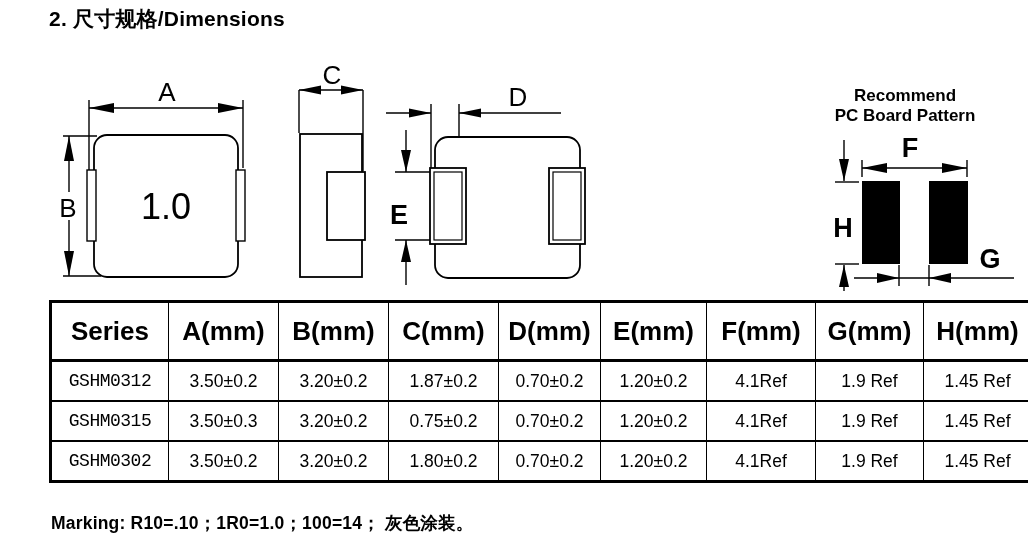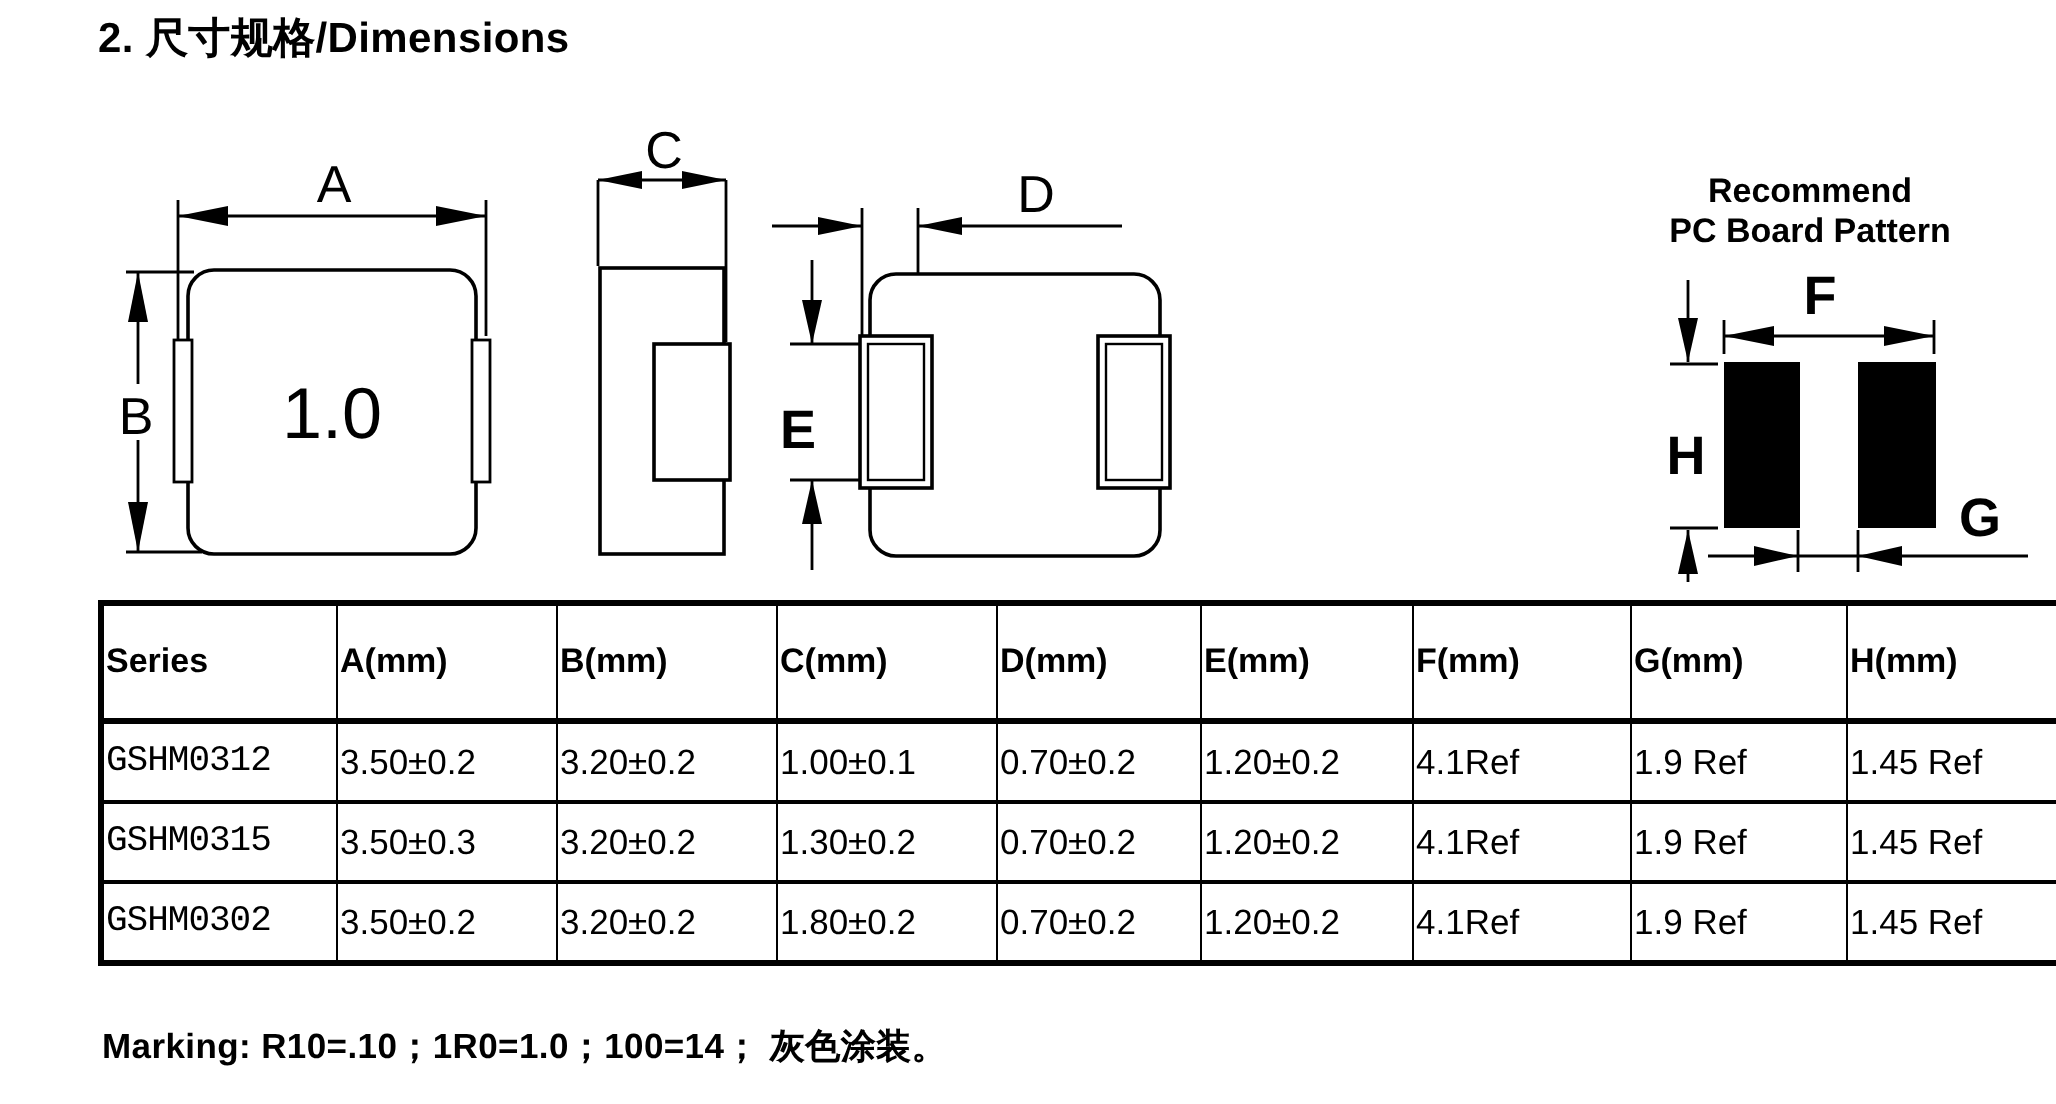--- a/index.html
+++ b/index.html
@@ -11,22 +11,22 @@
   svg .lbl{font-size:26px;font-weight:normal;}
   svg .lblb{font-size:27px;font-weight:bold;}
   svg .mark{font-size:36px;}
   svg .pcbt{font-size:17px;font-weight:bold;}
   svg line{stroke:#000;}
   svg .thin{stroke-width:1.4px;}
   svg .outline{stroke:#000;stroke-width:1.8px;fill:#fff;}
   svg .inner{stroke:#000;stroke-width:1.2px;fill:none;}
   svg polygon{fill:#000;stroke:none;}
   .dim-table{position:absolute;left:28px;top:300px;width:982px;border-collapse:collapse;table-layout:fixed;border:3px solid #000;background:#fff;}
-  .dim-table th{border:1.5px solid #000;border-bottom:3px solid #000;height:54px;font-size:17px;font-weight:bold;text-align:left;}
-  .dim-table td{border:1.5px solid #000;border-top:2.5px solid #000;height:36px;font-size:17.5px;white-space:nowrap;}
+  .dim-table th{border:1.5px solid #000;border-bottom:3px solid #000;height:54px;font-size:26px;font-weight:bold;text-align:center;}
+  .dim-table td{border:1.5px solid #000;border-top:2.5px solid #000;height:36px;font-size:17.5px;text-align:center;white-space:nowrap;}
   .dim-table td.series{font-family:"Liberation Mono","DejaVu Sans Mono",monospace;font-size:18px;letter-spacing:-0.5px;}
   .marking-note{position:absolute;left:30px;top:511px;font-size:17.5px;font-weight:bold;letter-spacing:0.2px;}
 </style>
 </head>
 <body>
 
 <div class="page">
 
   <div class="doc-title">2.  尺寸规格/Dimensions</div>
 
@@ -145,32 +145,32 @@
         <th>F(mm)</th>
         <th>G(mm)</th>
         <th>H(mm)</th>
       </tr>
     </thead>
     <tbody>
       <tr>
         <td class="series">GSHM0312</td>
         <td>3.50±0.2</td>
         <td>3.20±0.2</td>
-        <td>1.00±0.1</td>
+        <td>1.87±0.2</td>
         <td>0.70±0.2</td>
         <td>1.20±0.2</td>
         <td>4.1Ref</td>
         <td>1.9 Ref</td>
         <td>1.45 Ref</td>
       </tr>
       <tr>
         <td class="series">GSHM0315</td>
         <td>3.50±0.3</td>
         <td>3.20±0.2</td>
-        <td>1.30±0.2</td>
+        <td>0.75±0.2</td>
         <td>0.70±0.2</td>
         <td>1.20±0.2</td>
         <td>4.1Ref</td>
         <td>1.9 Ref</td>
         <td>1.45 Ref</td>
       </tr>
       <tr>
         <td class="series">GSHM0302</td>
         <td>3.50±0.2</td>
         <td>3.20±0.2</td>

